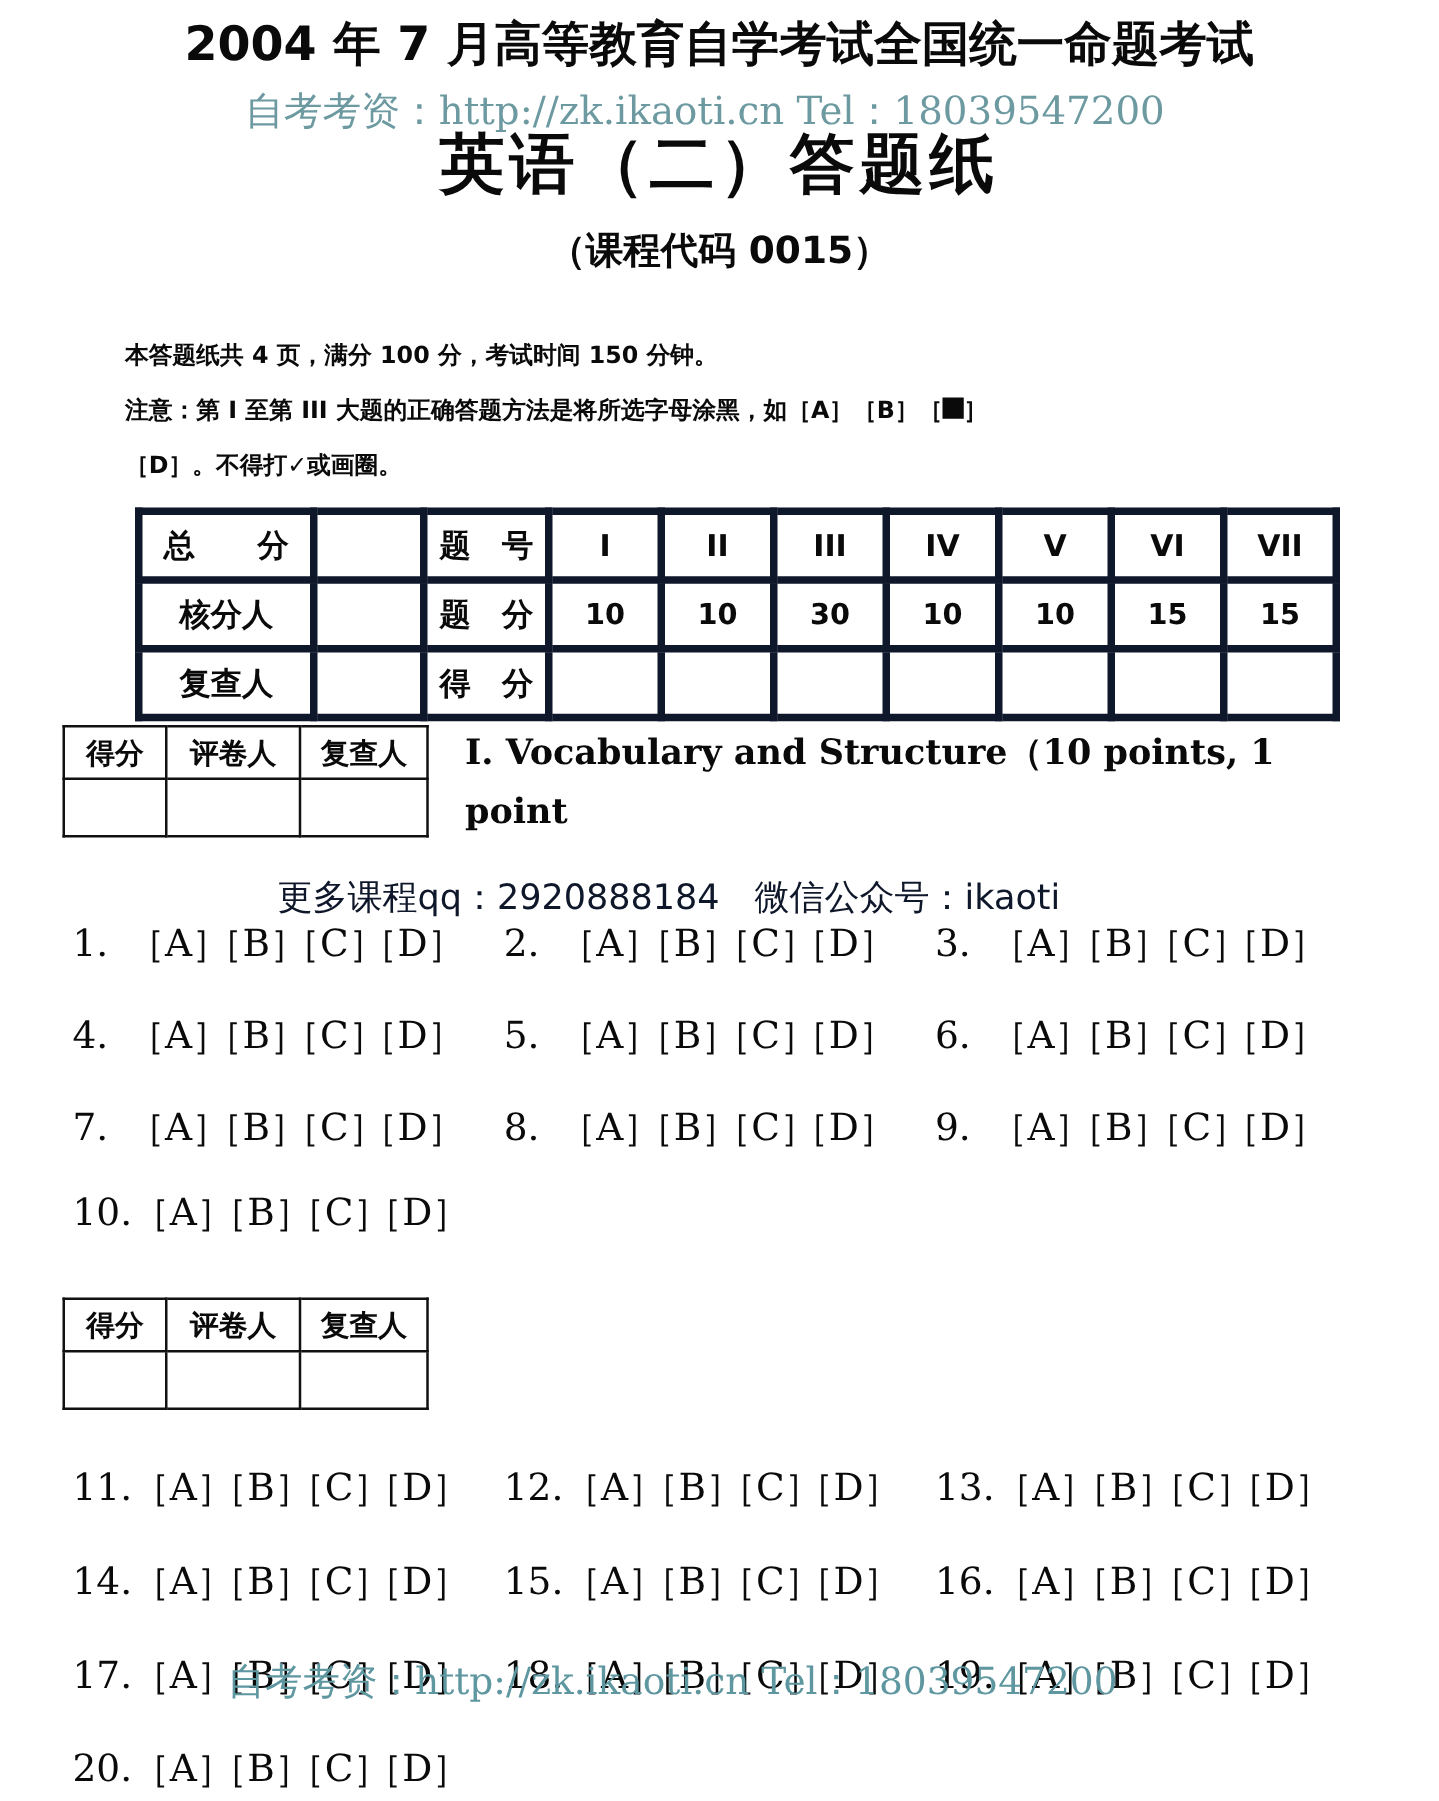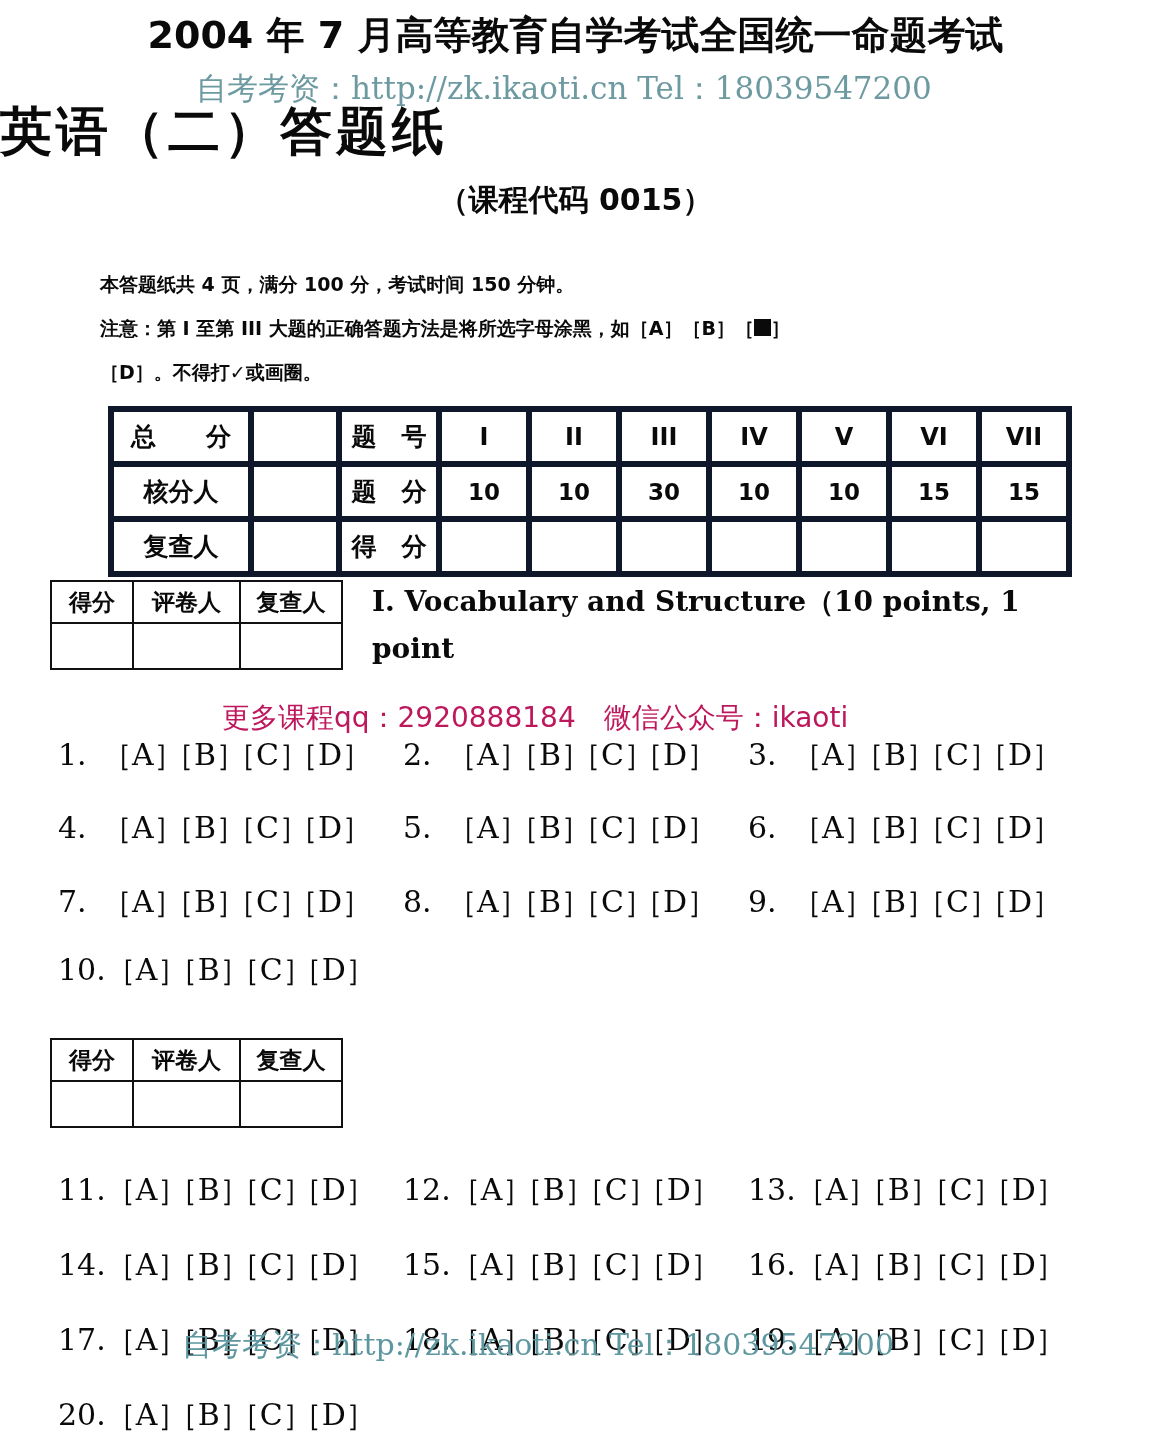--- a/index.html
+++ b/index.html
@@ -33,20 +33,21 @@
     font-weight: bold;
     font-size: 38px;
     letter-spacing: 0px;
     white-space: nowrap;
   }
   .main-title {
     position: absolute;
     top: 97px;
     left: 0;
     width: 1151px;
+    text-align: center;
     font-family: "DejaVu Sans", "Liberation Sans", sans-serif;
     font-weight: bold;
     font-size: 52px;
     letter-spacing: 4px;
   }
   .course-code {
     position: absolute;
     top: 180px;
     left: 0;
     width: 1151px;
@@ -66,21 +67,21 @@
   .wm-teal-1 {
     top: 68px;
     left: 196px;
     font-size: 31px;
     color: #6d9aa1;
   }
   .wm-green {
     top: 699px;
     left: 222px;
     font-size: 28px;
-    color: #be185d;
+    color: #0f172a;
     font-family: "DejaVu Sans", "Liberation Sans", sans-serif;
   }
   .wm-teal-2 {
     top: 1325px;
     left: 182px;
     font-size: 30px;
     color: #5e97a0;
   }
 
   

